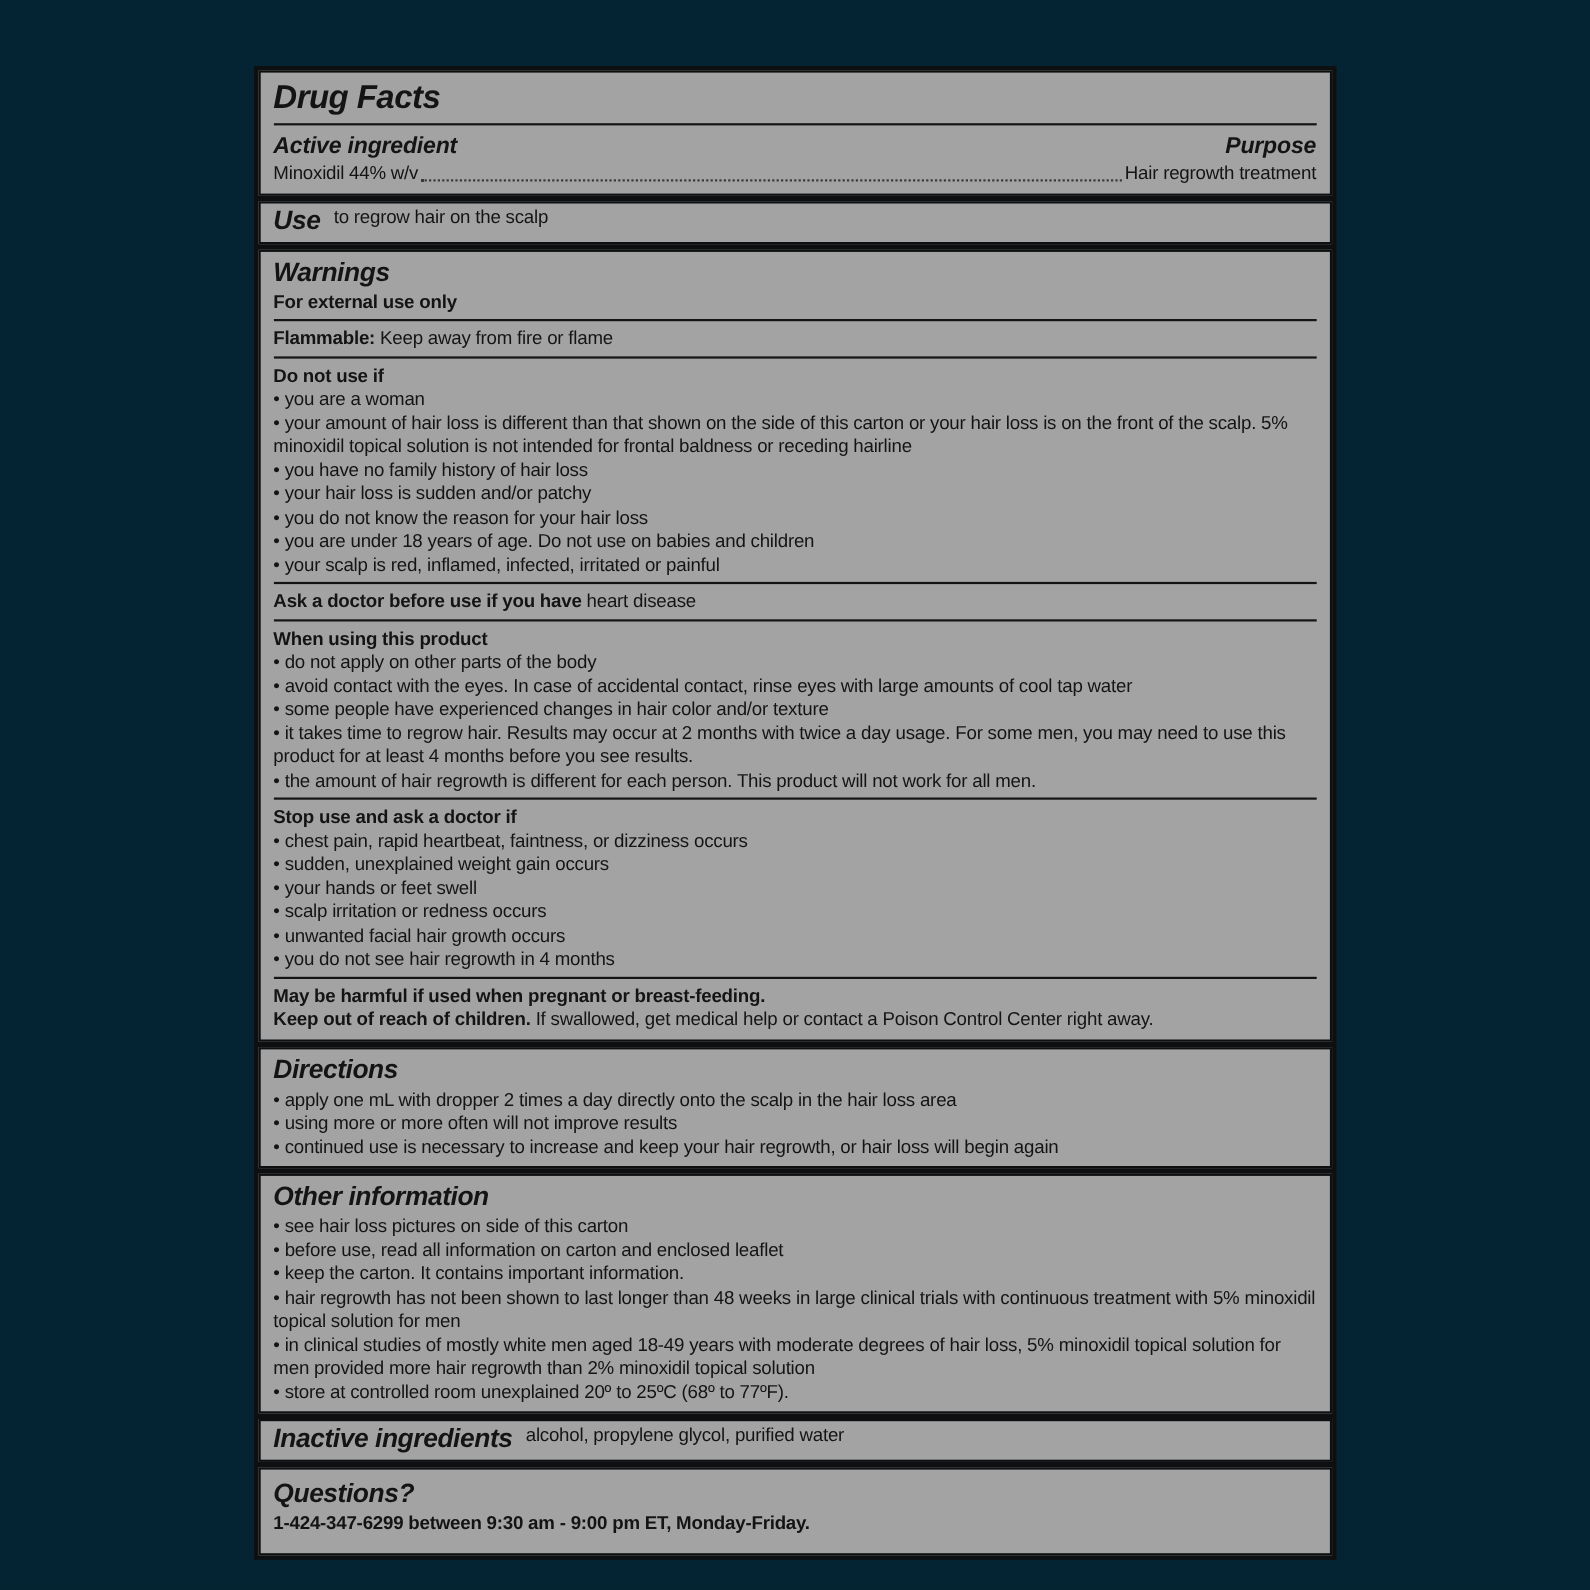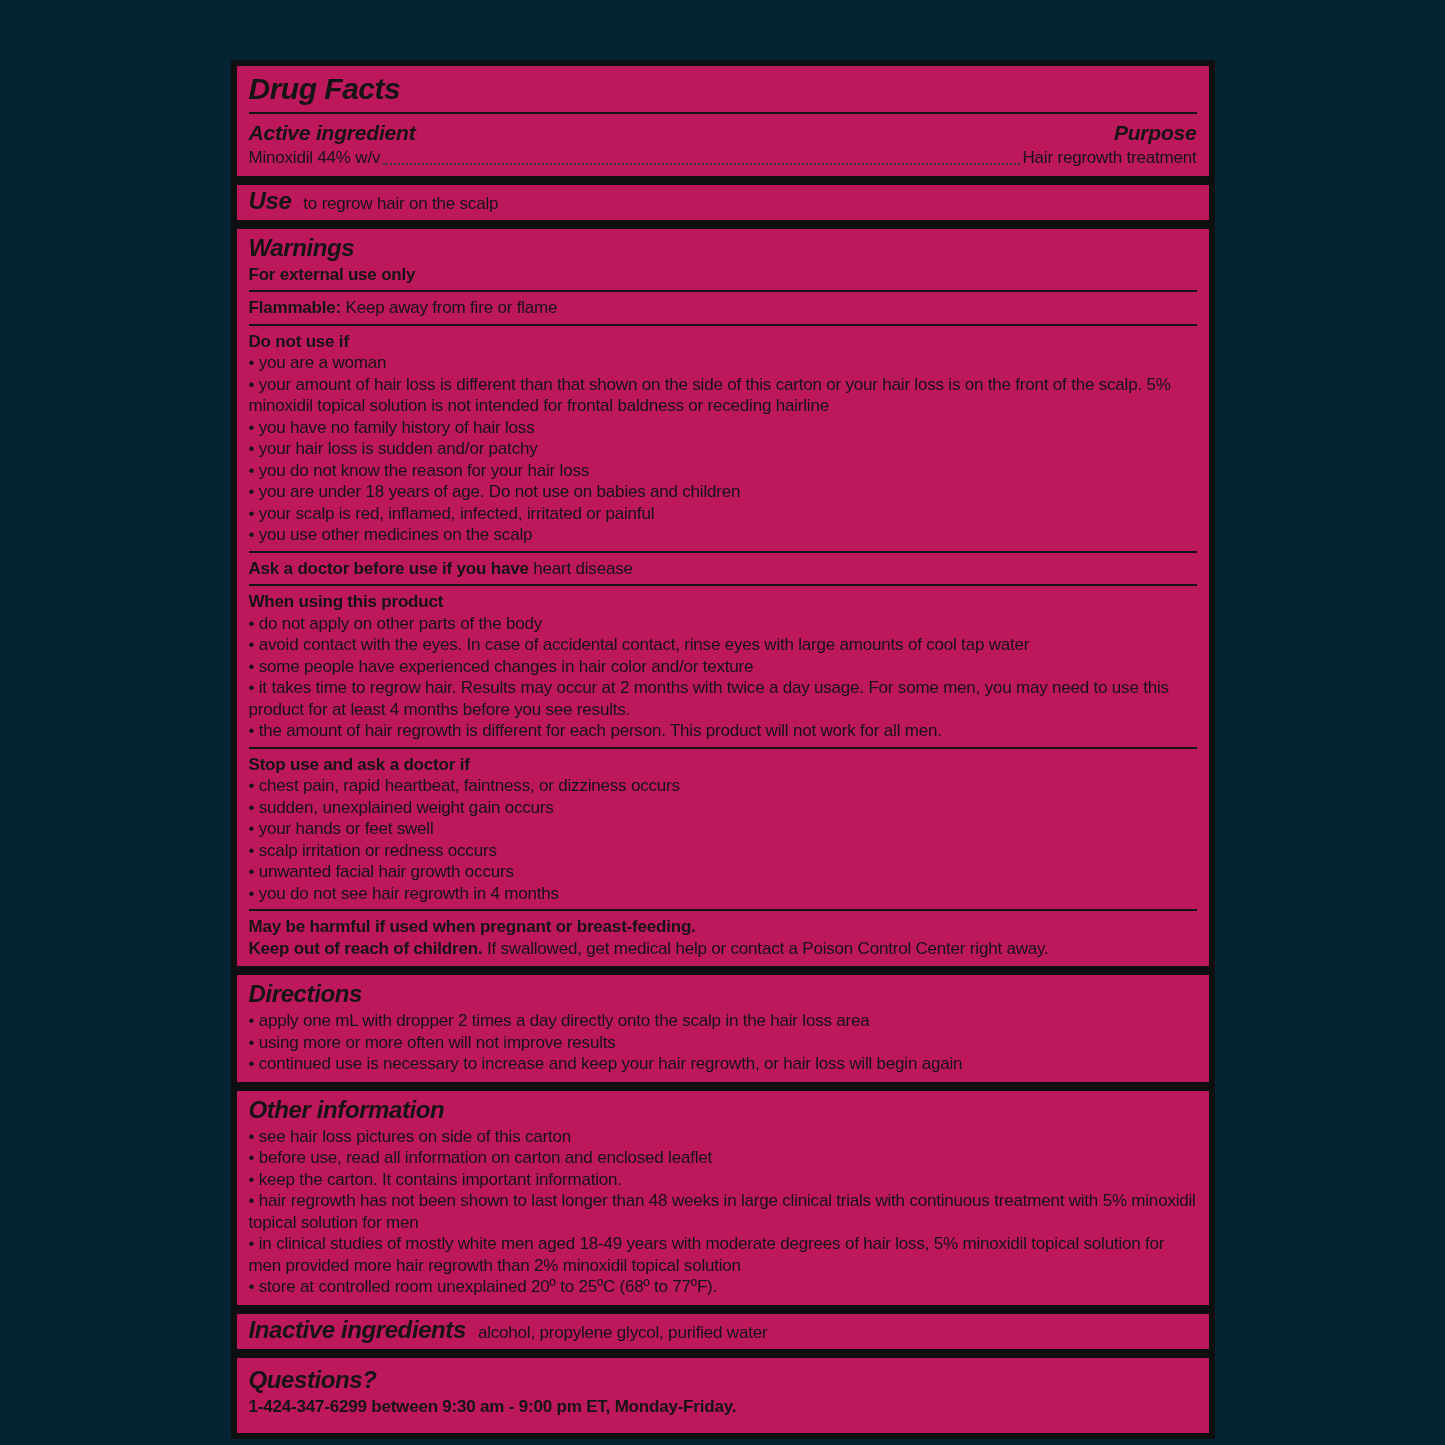--- a/index.html
+++ b/index.html
@@ -15,21 +15,21 @@
     box-sizing: border-box;
     width: 984px;
     margin: 60px auto 0;
     background: #0d0f10;
     padding: 4px;
     display: flex;
     flex-direction: column;
     gap: 5px;
   }
   .box {
-    background: #be185d;
+    background: #a3a3a3;
     border: 2px solid #0d0f10;
     padding: 4px 12px 7px;
     color: #141414;
     font-size: 17px;
     line-height: 21.5px;
     letter-spacing: -0.2px;
   }
   .title {
     font-style: italic;
     font-weight: bold;
@@ -69,21 +69,21 @@
     font-style: italic;
     font-weight: bold;
     font-size: 24px;
     line-height: 28px;
     letter-spacing: -0.4px;
     margin: 1px 0 2px;
     display: block;
   }
   .inline-box {
     display: flex;
-    align-items: flex-end;
+    align-items: flex-start;
     padding-top: 2px;
     padding-bottom: 5px;
   }
   .inline-box .section-heading { margin: 0; }
   .inline-text { margin-left: 12px; }
   p { margin: 0; }
   .bold { font-weight: bold; }
   .bullet-item { margin: 0; }
   .questions-box { padding-bottom: 16px; }
   .questions-box .section-heading { margin-top: 4px; }
@@ -120,21 +120,20 @@
     <div class="rule rule--tight"></div>
     <p class="bold">Do not use if</p>
     <div>
         <div class="bullet-item">• you are a woman</div>
         <div class="bullet-item">• your amount of hair loss is different than that shown on the side of this carton or your hair loss is on the front of the scalp. 5% minoxidil topical solution is not intended for frontal baldness or receding hairline</div>
         <div class="bullet-item">• you have no family history of hair loss</div>
         <div class="bullet-item">• your hair loss is sudden and/or patchy</div>
         <div class="bullet-item">• you do not know the reason for your hair loss</div>
         <div class="bullet-item">• you are under 18 years of age. Do not use on babies and children</div>
         <div class="bullet-item">• your scalp is red, inflamed, infected, irritated or painful</div>
-        <div class="bullet-item">• you use other medicines on the scalp</div>
       </div>
     <div class="rule rule--tight"></div>
     <p><span class="bold">Ask a doctor before use if you have</span> <span>heart disease</span></p>
     <div class="rule rule--tight"></div>
     <p class="bold">When using this product</p>
     <div>
         <div class="bullet-item">• do not apply on other parts of the body</div>
         <div class="bullet-item">• avoid contact with the eyes. In case of accidental contact, rinse eyes with large amounts of cool tap water</div>
         <div class="bullet-item">• some people have experienced changes in hair color and/or texture</div>
         <div class="bullet-item">• it takes time to regrow hair.  Results may occur at 2 months with twice a day usage. For some men, you may need to use this product for at least 4 months before you see results.</div>

